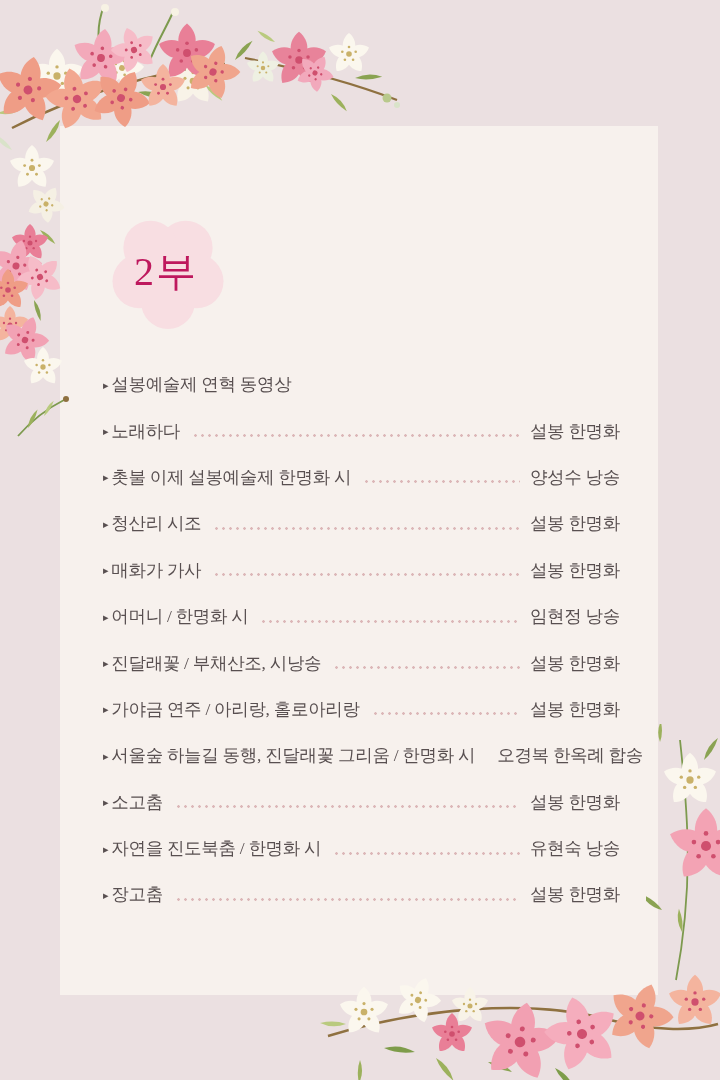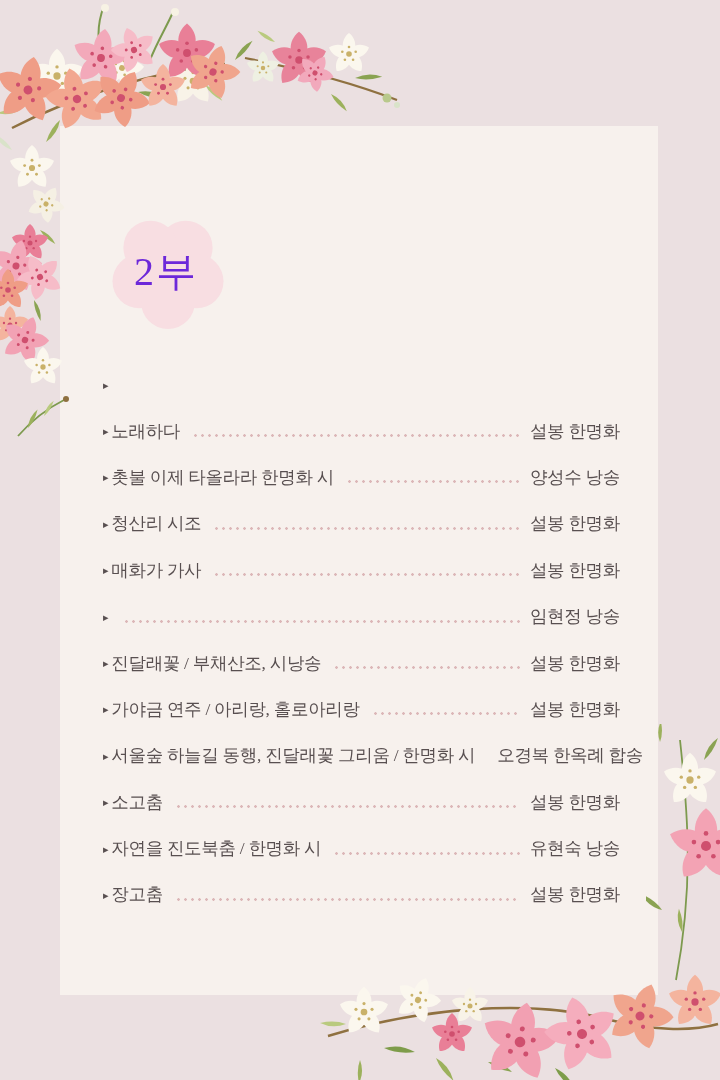--- a/index.html
+++ b/index.html
@@ -15,21 +15,21 @@
   .decor{position:absolute;pointer-events:none;}
   .dTL{left:0;top:0;}
   .dTC{left:235px;top:10px;}
   .dBR{left:300px;top:940px;}
   .dRS{left:646px;top:724px;}
   .badge{position:absolute;left:104px;top:212px;width:130px;height:124px;}
   .badge svg{position:absolute;left:0;top:0;}
   .badge-label{
     position:absolute;left:0;top:0;width:100%;height:100%;
     display:flex;align-items:center;justify-content:center;
-    font-size:40px;letter-spacing:2px;color:#6d28d9;
+    font-size:40px;letter-spacing:2px;color:#be185d;
     transform:translate(-3px,-3px);
   }
   ul.program{
     position:absolute;left:103px;top:361px;width:517px;
     margin:0;padding:0;list-style:none;
   }
   .row{
     height:46.4px;display:flex;align-items:center;
     color:#584f50;font-size:17.5px;letter-spacing:-0.3px;white-space:nowrap;
   }
@@ -179,49 +179,51 @@
         <circle cx="64" cy="90" r="27"></circle>
         <circle cx="92.5" cy="69.3" r="27"></circle>
       </g>
     </svg>
     <div class="badge-label">2부</div>
   </div>
 
   <ul class="program">
     <li class="row no-leader">
       <span class="marker">▸</span>
+      <span class="title">설봉예술제 연혁 동영상</span>
       <span class="leader"></span>
       <span class="performer"></span>
     </li>
     <li class="row">
       <span class="marker">▸</span>
       <span class="title">노래하다</span>
       <span class="leader"></span>
       <span class="performer">설봉 한명화</span>
     </li>
     <li class="row">
       <span class="marker">▸</span>
-      <span class="title">촛불 이제 타올라라 한명화 시</span>
+      <span class="title">촛불 이제 설봉예술제 한명화 시</span>
       <span class="leader"></span>
       <span class="performer">양성수 낭송</span>
     </li>
     <li class="row">
       <span class="marker">▸</span>
       <span class="title">청산리 시조</span>
       <span class="leader"></span>
       <span class="performer">설봉 한명화</span>
     </li>
     <li class="row">
       <span class="marker">▸</span>
       <span class="title">매화가 가사</span>
       <span class="leader"></span>
       <span class="performer">설봉 한명화</span>
     </li>
     <li class="row">
       <span class="marker">▸</span>
+      <span class="title">어머니 / 한명화 시</span>
       <span class="leader"></span>
       <span class="performer">임현정 낭송</span>
     </li>
     <li class="row">
       <span class="marker">▸</span>
       <span class="title">진달래꽃 / 부채산조, 시낭송</span>
       <span class="leader"></span>
       <span class="performer">설봉 한명화</span>
     </li>
     <li class="row">

